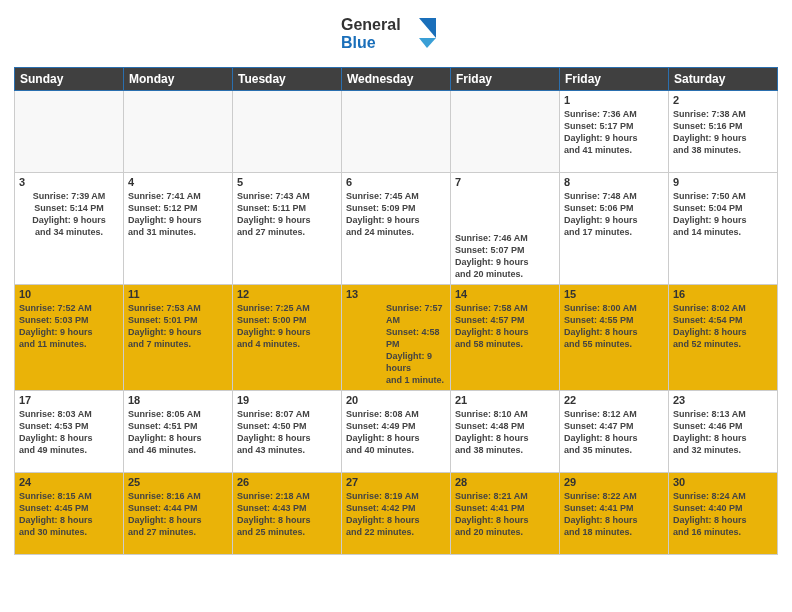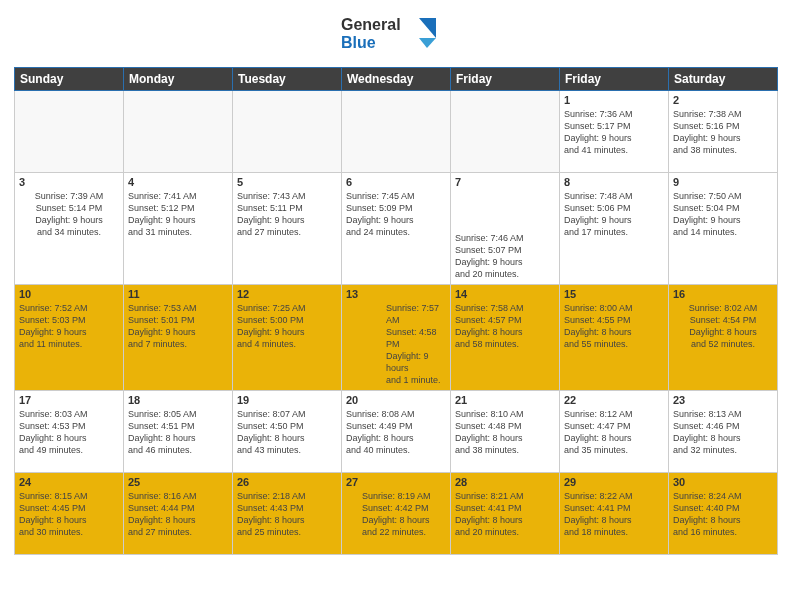--- a/index.html
+++ b/index.html
@@ -70,20 +70,21 @@
       font-size: 11px;
       font-weight: bold;
       color: #333;
       display: block;
       margin-bottom: 2px;
     }
     .day-info {
       font-size: 9px;
       color: #444;
       line-height: 1.35;
+      font-weight: bold;
     }
   </style>
 </head>
 <body>
 
 <div class="container">
   <div class="header">
     <div class="logo">
       <div>
         <svg width="110" height="45" viewBox="0 0 110 45">
@@ -224,21 +225,21 @@
           </td>
           <td class="shaded">
             <span class="day-number">15</span>
             <div class="day-info" style="white-space: pre-line;">Sunrise: 8:00 AM
 Sunset: 4:55 PM
 Daylight: 8 hours
 and 55 minutes.</div>
           </td>
           <td class="shaded">
             <span class="day-number">16</span>
-            <div class="day-info" style="white-space: pre-line; text-align: center;">Sunrise: 8:02 AM
+            <div class="day-info" style="white-space: pre-line;">Sunrise: 8:02 AM
 Sunset: 4:54 PM
 Daylight: 8 hours
 and 52 minutes.</div>
           </td>
         </tr>
         <tr>
           <td>
             <span class="day-number">17</span>
             <div class="day-info" style="white-space: pre-line;">Sunrise: 8:03 AM
 Sunset: 4:53 PM
@@ -305,21 +306,21 @@
           </td>
           <td class="shaded">
             <span class="day-number">26</span>
             <div class="day-info" style="white-space: pre-line;">Sunrise: 2:18 AM
 Sunset: 4:43 PM
 Daylight: 8 hours
 and 25 minutes.</div>
           </td>
           <td class="shaded">
             <span class="day-number">27</span>
-            <div class="day-info" style="white-space: pre-line; margin-left: 16px;">Sunrise: 8:19 AM
+            <div class="day-info" style="white-space: pre-line;">Sunrise: 8:19 AM
 Sunset: 4:42 PM
 Daylight: 8 hours
 and 22 minutes.</div>
           </td>
           <td class="shaded">
             <span class="day-number">28</span>
             <div class="day-info" style="white-space: pre-line;">Sunrise: 8:21 AM
 Sunset: 4:41 PM
 Daylight: 8 hours
 and 20 minutes.</div>

